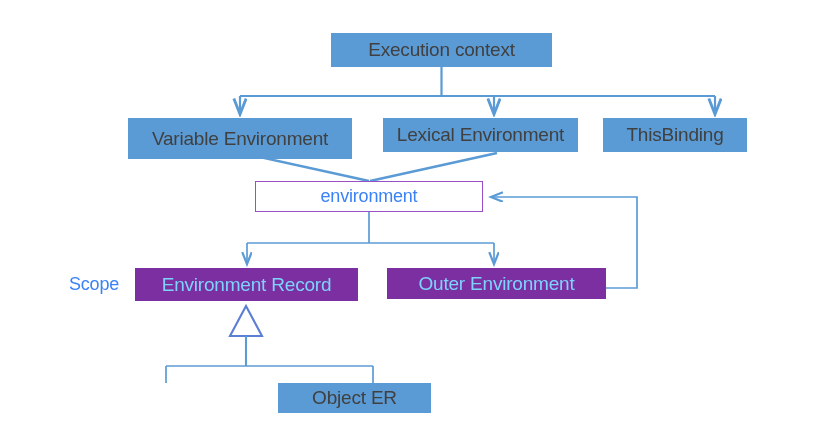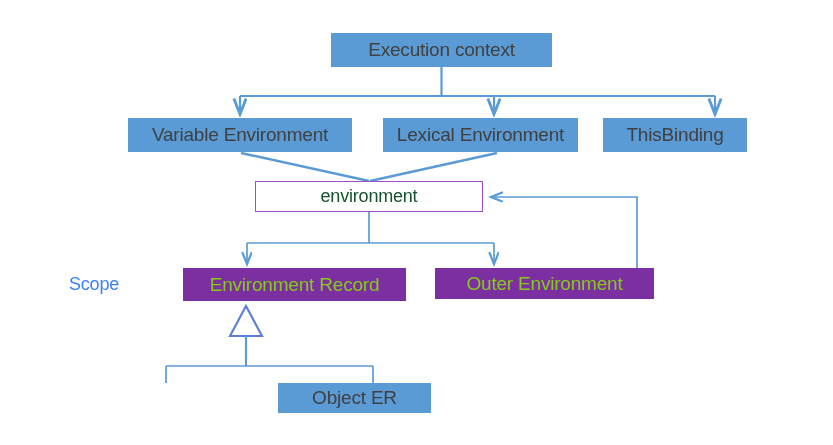--- a/index.html
+++ b/index.html
@@ -29,31 +29,30 @@
     white-space: nowrap;
     letter-spacing: -0.2px;
   }
   .node.blue {
     background: #5b9bd5;
     color: #404040;
     font-size: 19px;
   }
   .node.purple {
     background: #7game30a2;
-    color: #84cc16;
+    color: #7dd3fc;
     font-size: 19px;
-    margin-left: 48px;
   }
   .node.purple {
     background: #7b2fa0;
   }
   .node.env {
     background: #ffffff;
     border: 1.6px solid #9b4fc4;
-    color: #14532d;
+    color: #3b82f6;
     font-size: 18px;
   }
   .node.plain {
     background: transparent;
     color: #3b82f6;
     font-size: 18px;
     justify-content: center;
   }
 </style>
 </head>
@@ -103,21 +102,21 @@
       <path d="M 166,366 L 373,366" fill="none" stroke="#5b9bd5" stroke-width="1.7"></path>
       <path d="M 166,366 L 166,383" fill="none" stroke="#5b9bd5" stroke-width="1.7"></path>
       <path d="M 373,366 L 373,383" fill="none" stroke="#5b9bd5" stroke-width="1.7"></path>
     </g>
   </svg>
 
   <div class="node blue" style="left:331px; top:33px; width:221px; height:34px;">
     <span>Execution context</span>
   </div>
 
-  <div class="node blue" style="left:128px; top:118px; width:224px; height:34px;">
+  <div class="node blue" style="left:128px; top:118px; width:224px; height:41px;">
     <span>Variable Environment</span>
   </div>
 
   <div class="node blue" style="left:383px; top:118px; width:195px; height:34px;">
     <span>Lexical Environment</span>
   </div>
 
   <div class="node blue" style="left:603px; top:118px; width:144px; height:34px;">
     <span>ThisBinding</span>
   </div>

